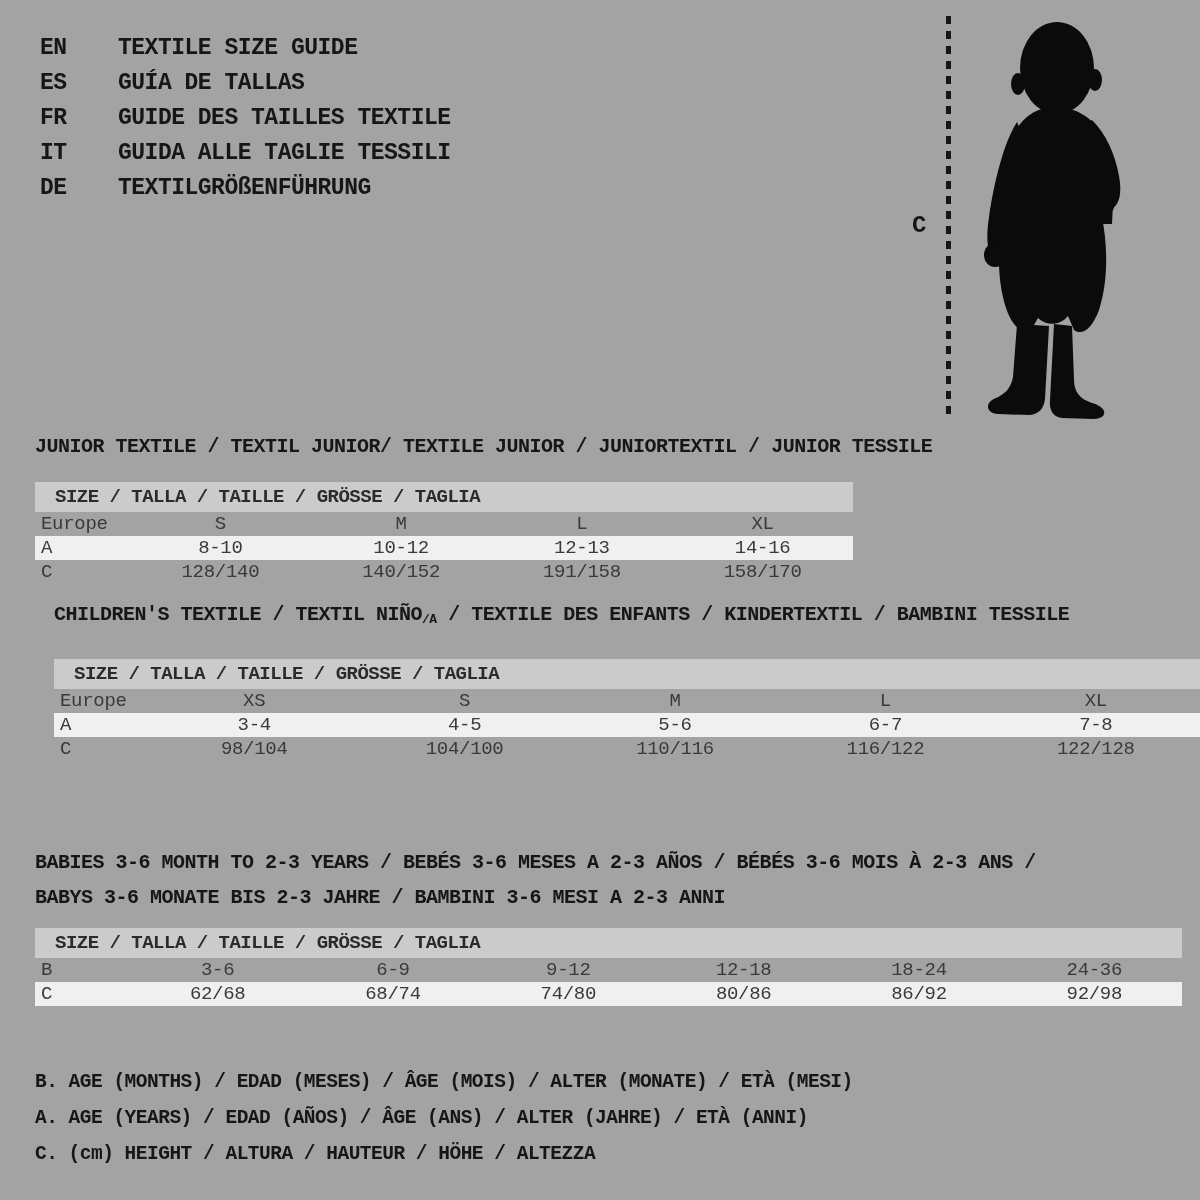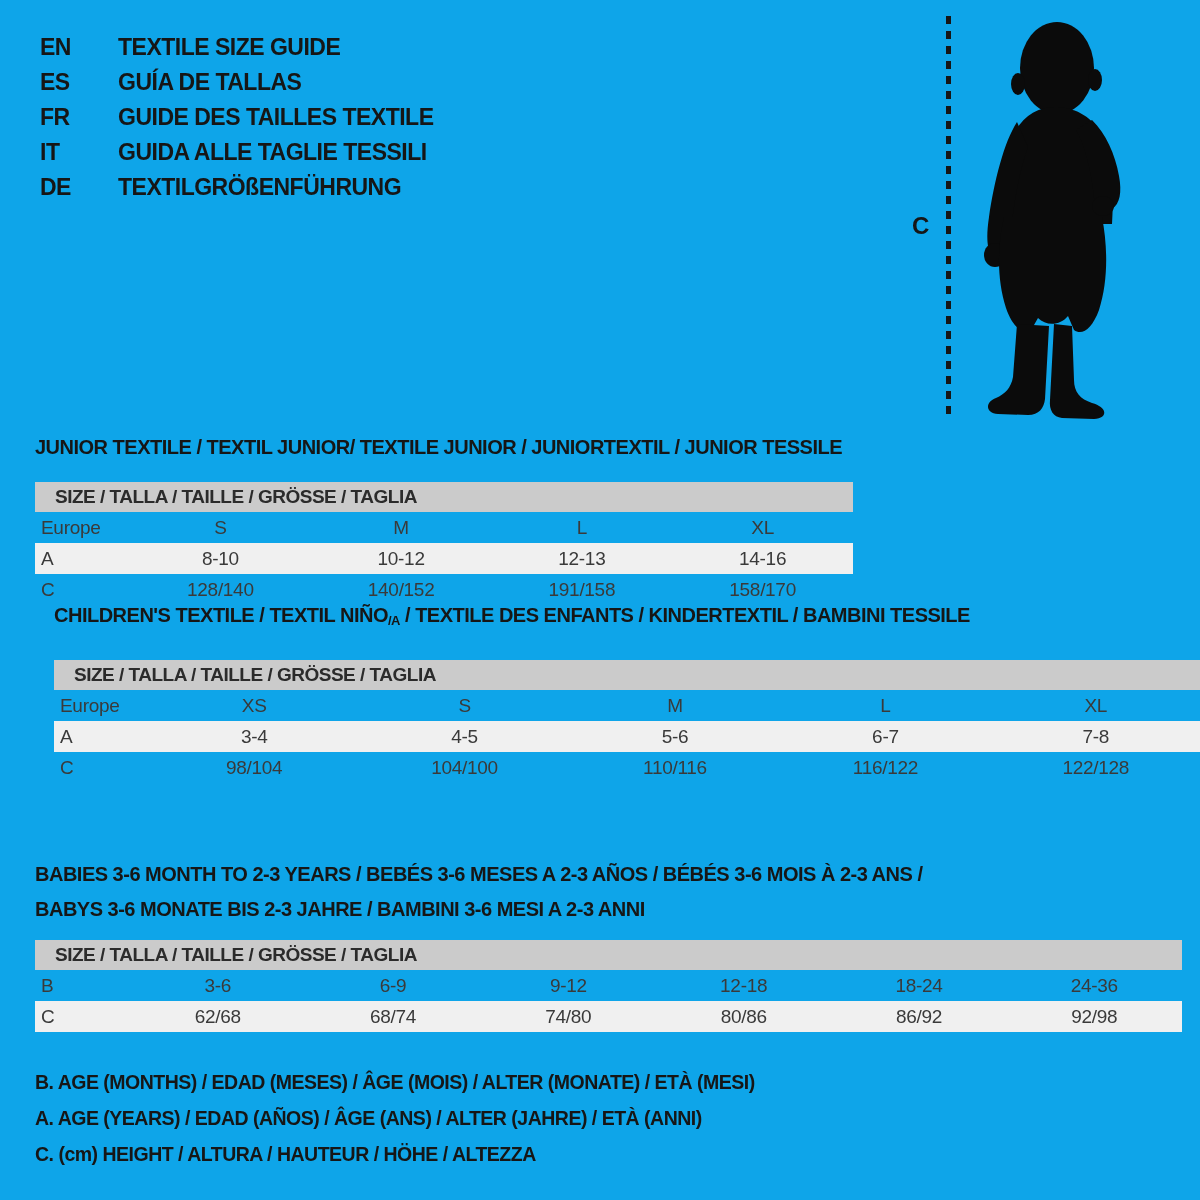--- a/index.html
+++ b/index.html
@@ -6,22 +6,22 @@
     --bar-gray:#cbcbcb;
     --stripe-gray:#f0f0f0;
     --ink:#161616;
     --table-ink:#3a3a3a;
   }
   *{box-sizing:border-box;}
   html,body{margin:0;padding:0;background:#fff;}
   .canvas{
     position:relative;
     width:1200px;height:1200px;
-    background:#0ea5e9;
-    font-family:Liberation Sans, sans-serif;
+    background:#a3a3a3;
+    font-family:Liberation Mono, monospace;
     color:var(--ink);
     overflow:hidden;
     letter-spacing:-0.3px;
   }
 
   
   .lang-block{position:absolute;left:40px;top:30px;}
   .lang-row{display:grid;grid-template-columns:78px auto;height:35px;align-items:center;}
   .lang-code,.lang-label{font-weight:700;font-size:23px;letter-spacing:-0.5px;white-space:nowrap;}
 
@@ -37,32 +37,32 @@
   
   .sec{position:absolute;left:35px;}
   .sec-junior{top:436px;width:818px;}
   .sec-children{top:604px;width:1147px;margin-left:19px;}
   .sec-babies{top:845px;width:1147px;}
   .sec-title{
     margin:0;font-size:20px;font-weight:700;line-height:22px;
     letter-spacing:-0.5px;color:var(--ink);white-space:nowrap;
   }
   .sec-title .subsc{font-size:13px;vertical-align:-3px;}
-  .sec-babies .sec-title{line-height:35px;white-space:nowrap;margin-top:12px;}
+  .sec-babies .sec-title{line-height:35px;white-space:nowrap;}
   .size-bar{
     background:var(--bar-gray);
     height:30px;line-height:30px;
     padding-left:20px;
     font-weight:700;font-size:19px;letter-spacing:-0.5px;
     color:#2b2b2b;white-space:nowrap;
   }
   .sec-junior .size-bar{margin-top:24px;}
   .sec-children .size-bar{margin-top:28px;}
   .sec-babies .size-bar{margin-top:13px;}
-  .trow{display:grid;height:31px;align-items:center;font-size:19px;color:var(--table-ink);}
+  .trow{display:grid;height:24px;align-items:center;font-size:19px;color:var(--table-ink);}
   .cols4{grid-template-columns:95px repeat(4,1fr);}
   .cols5{grid-template-columns:95px repeat(5,1fr);}
   .cols6{grid-template-columns:95px repeat(6,1fr);}
   .trow .cell{text-align:center;white-space:nowrap;}
   .trow .lab{text-align:left;padding-left:6px;}
   .stripe{background:var(--stripe-gray);}
 
   
   .legend{position:absolute;left:35px;top:1064px;}
   .legend-line{font-weight:700;font-size:19.5px;line-height:36px;letter-spacing:-0.5px;white-space:nowrap;color:var(--ink);}

